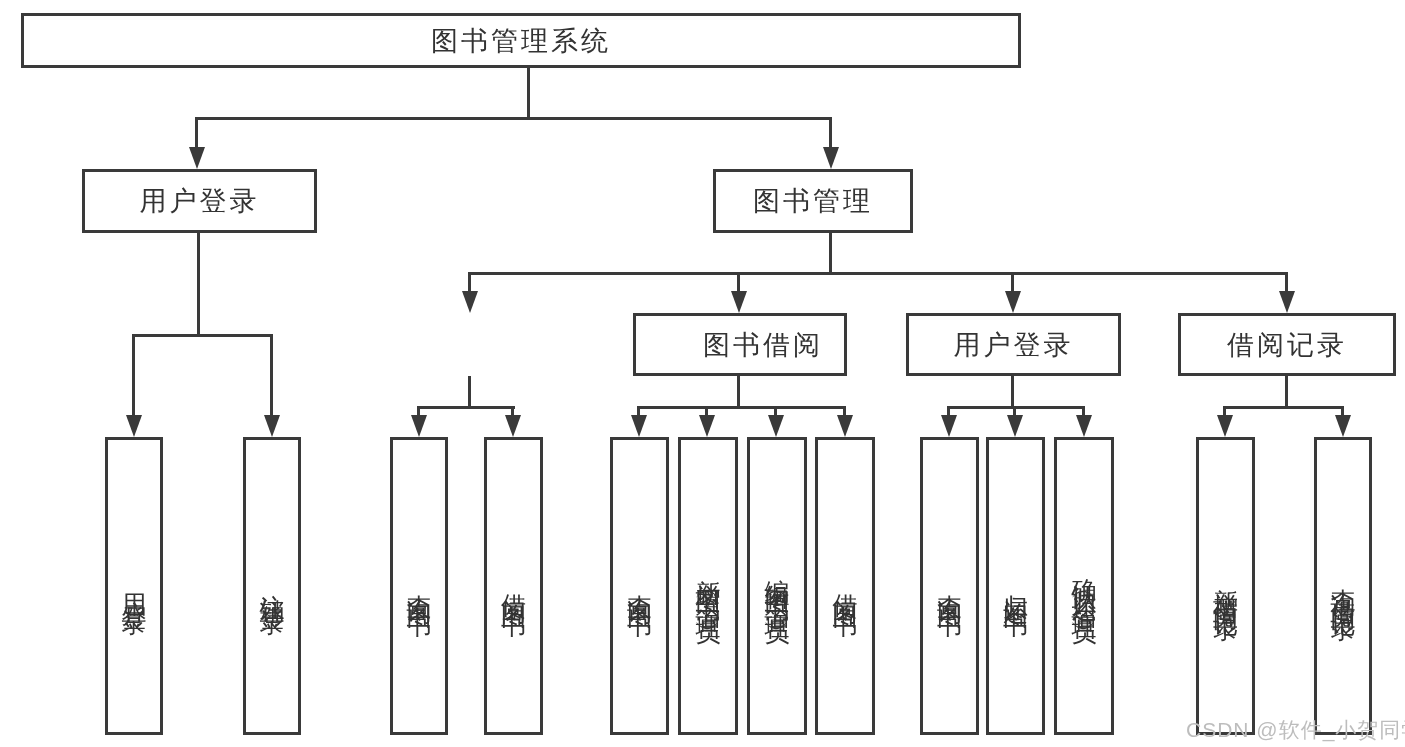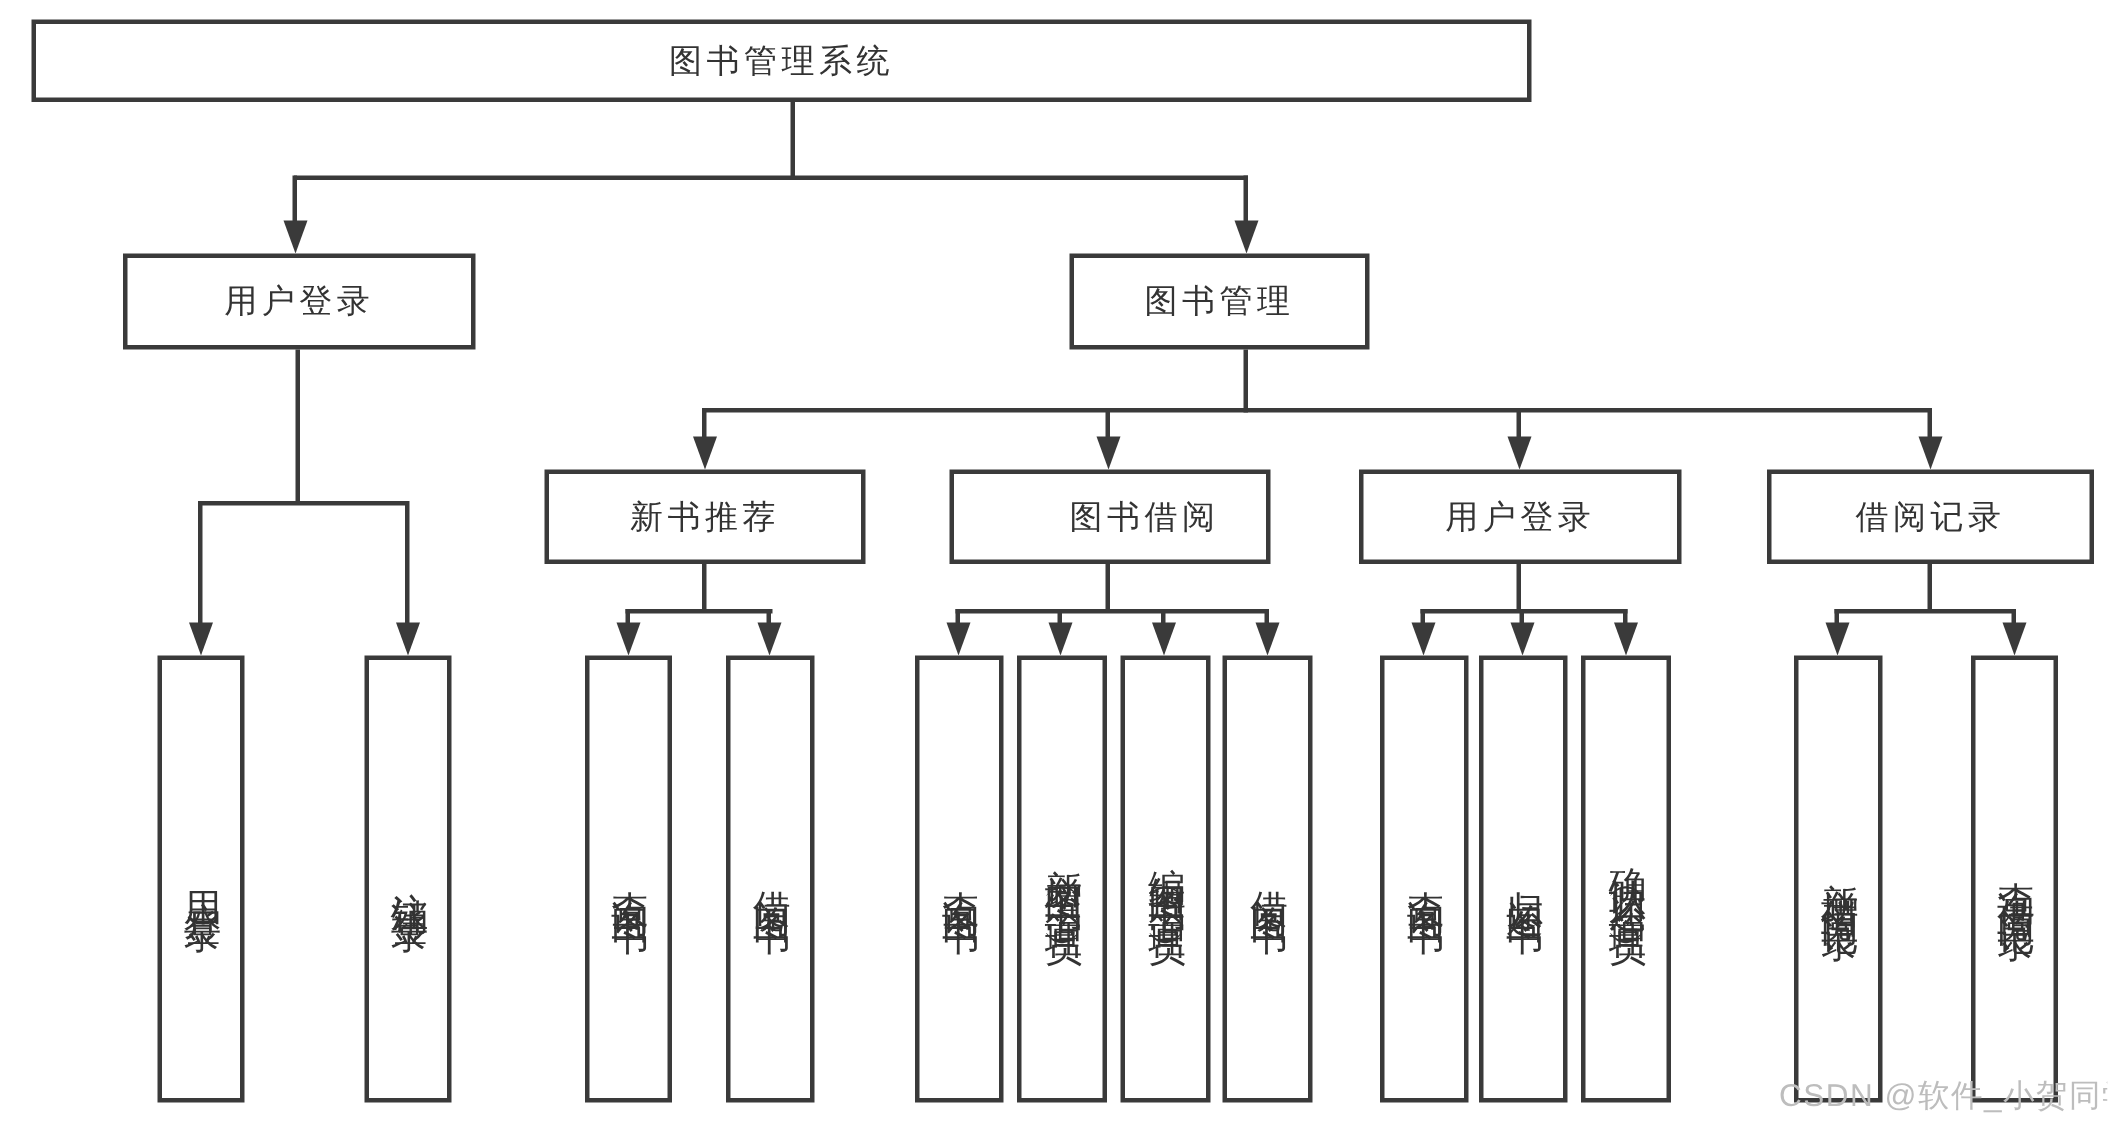--- a/index.html
+++ b/index.html
@@ -20,21 +20,21 @@
   .box {
     position: absolute;
     box-sizing: border-box;
     border: 3px solid var(--line);
     background: #fff;
     display: flex;
     align-items: center;
     justify-content: center;
   }
   .box .lbl {
-    font-size: 22px;
+    font-size: 27px;
     color: var(--text);
     letter-spacing: 3px;
     white-space: nowrap;
   }
   .leaf .lbl {
     writing-mode: vertical-rl;
     text-orientation: mixed;
     font-size: 25px;
     letter-spacing: 6px;
     line-height: 1;
@@ -93,23 +93,20 @@
   <div class="hline" style="left:468px; top:272px; width:820px;"></div>
   <div class="vline" style="left:468px; top:272px; height:22px;"></div>
   <div class="arr" style="left:462px; top:291px;"></div>
   <div class="vline" style="left:737px; top:272px; height:22px;"></div>
   <div class="arr" style="left:731px; top:291px;"></div>
   <div class="vline" style="left:1011px; top:272px; height:22px;"></div>
   <div class="arr" style="left:1005px; top:291px;"></div>
   <div class="vline" style="left:1285px; top:272px; height:22px;"></div>
   <div class="arr" style="left:1279px; top:291px;"></div>
 
-  <div class="box" style="left:363px; top:313px; width:214px; height:63px;">
-    <span class="lbl">新书推荐</span>
-  </div>
   <div class="box" style="left:633px; top:313px; width:214px; height:63px;padding-left:46px;">
     <span class="lbl">图书借阅</span>
   </div>
   <div class="box" style="left:906px; top:313px; width:215px; height:63px;">
     <span class="lbl">用户登录</span>
   </div>
   <div class="box" style="left:1178px; top:313px; width:218px; height:63px;">
     <span class="lbl">借阅记录</span>
   </div>
 

